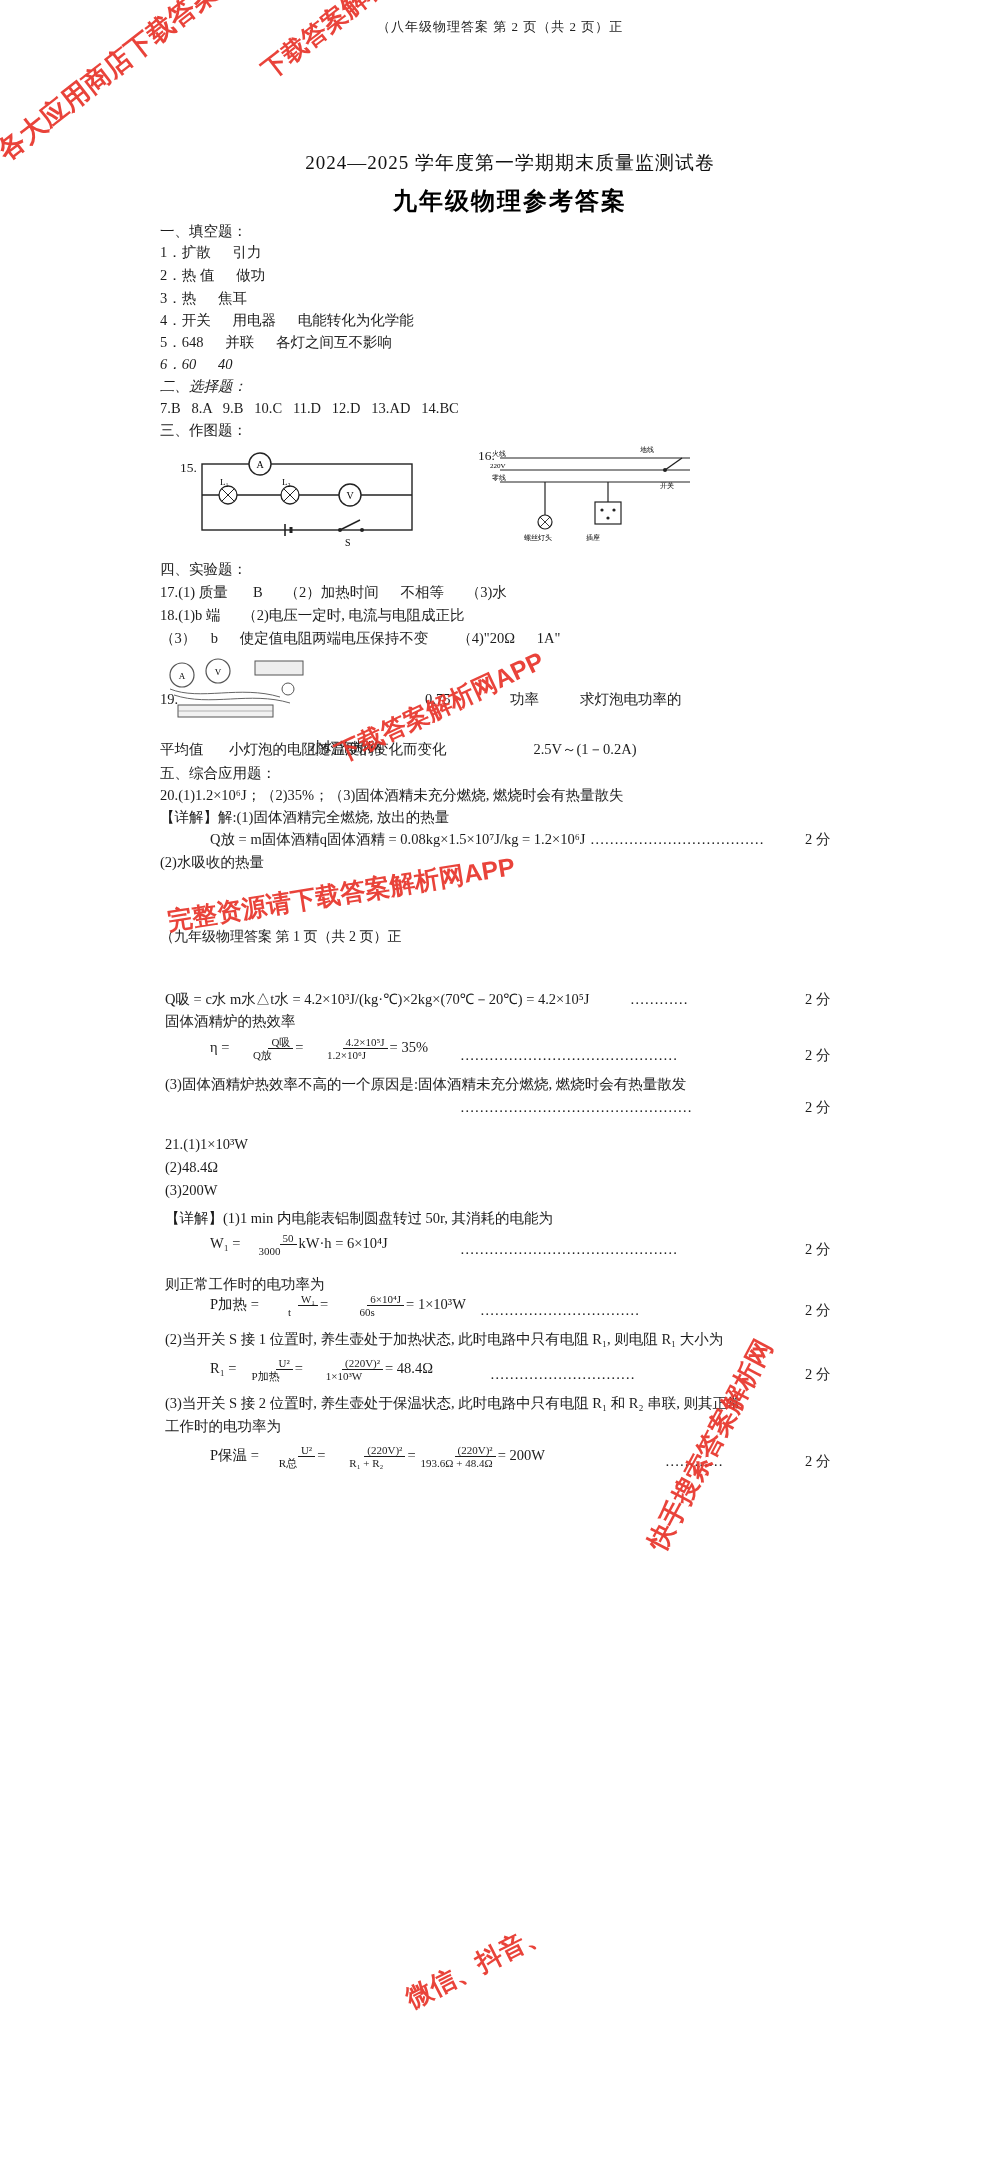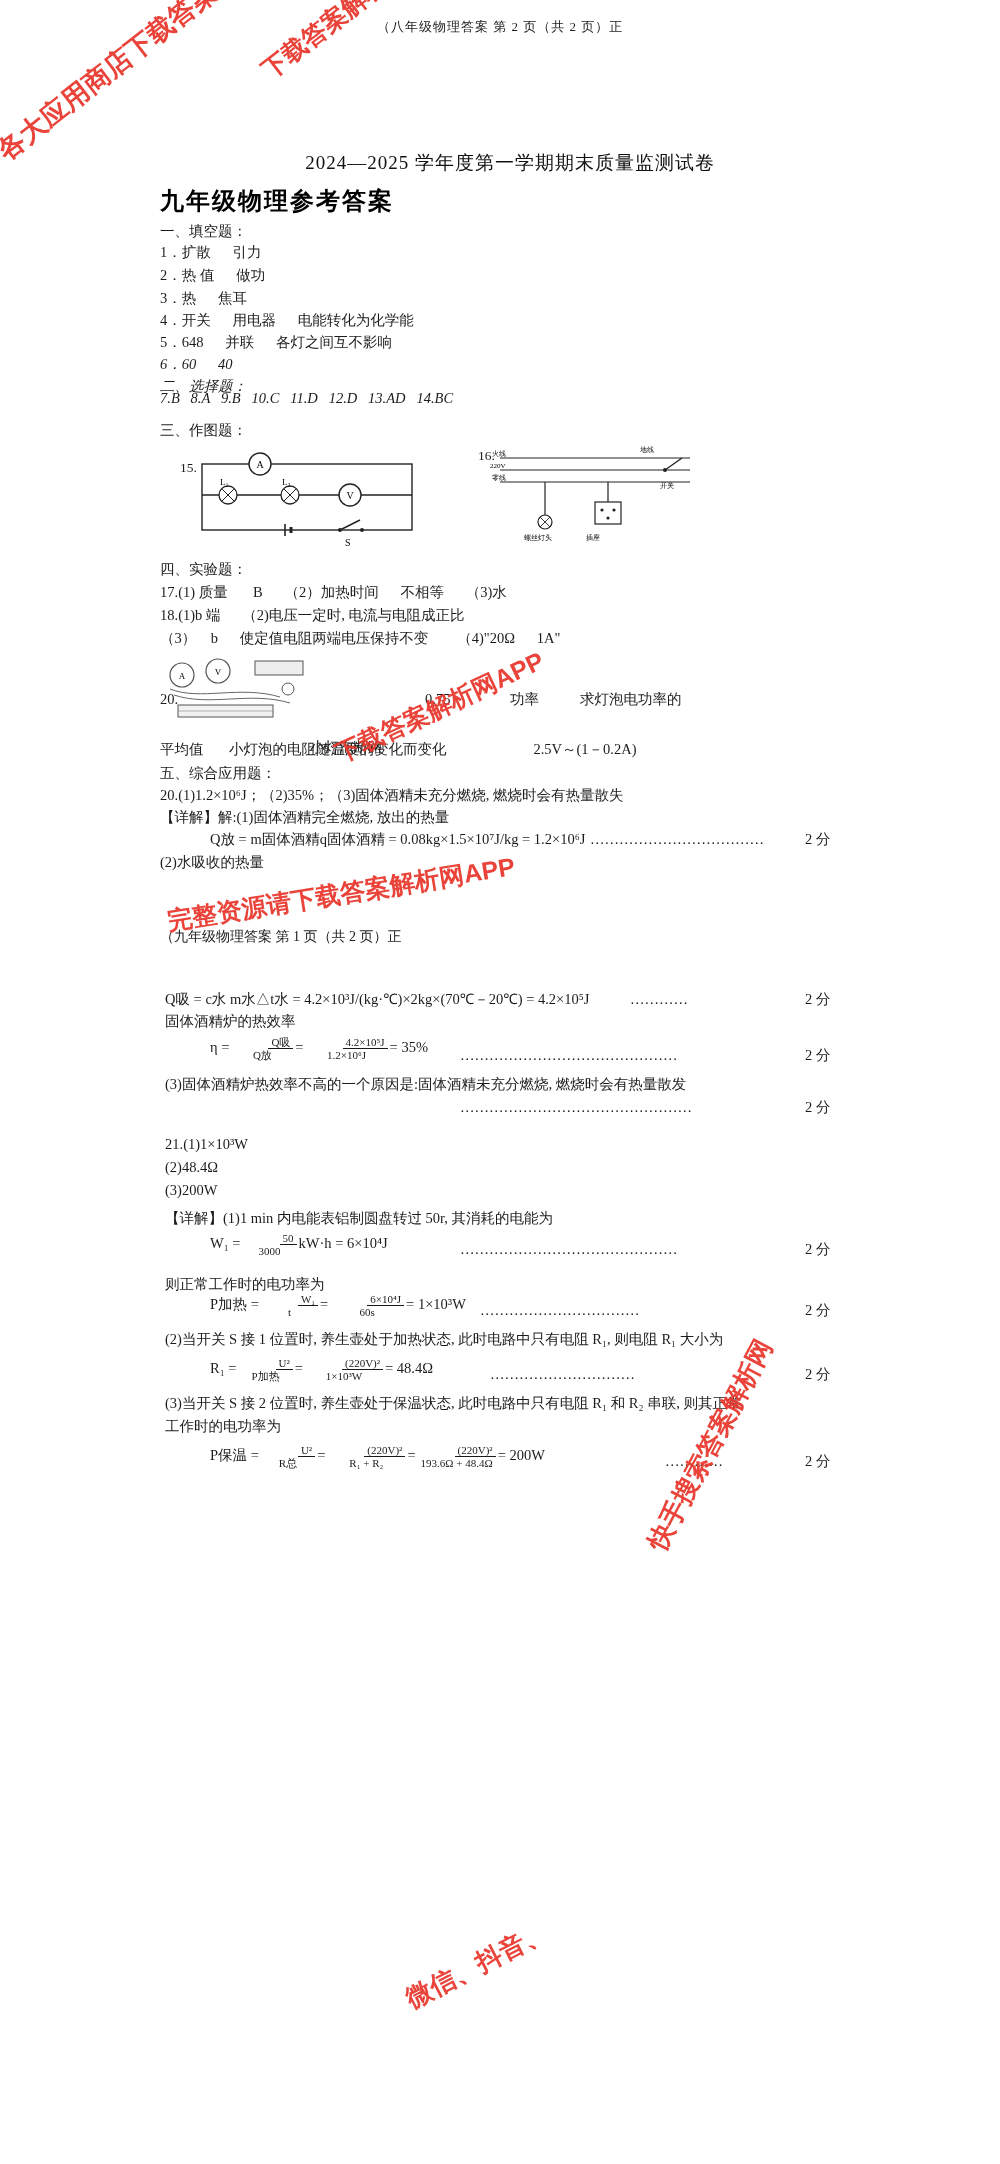--- a/index.html
+++ b/index.html
@@ -28,21 +28,21 @@
     position:absolute;
     left:160px;
     width:700px;
   }
   .title1{
     position:absolute;top:150px;left:0;width:700px;
     text-align:center;font-size:19px;letter-spacing:1px;color:#111;
   }
   .title2{
     position:absolute;top:185px;left:0;width:700px;
-    text-align:left;font-size:24px;font-weight:bold;letter-spacing:2px;color:#000;
+    text-align:center;font-size:24px;font-weight:bold;letter-spacing:2px;color:#000;
   }
   .ln{
     position:absolute;
     left:0;
     font-size:14.5px;
     line-height:18px;
     color:#1c1c1c;
     white-space:pre;
   }
   .ln.sm{font-size:13.5px;}
@@ -127,21 +127,21 @@
 
     <div class="ln" style="top:222px;">一、填空题：</div>
     <div class="ln" style="top:243px;">1．扩散      引力</div>
     <div class="ln" style="top:266px;">2．热 值      做功</div>
     <div class="ln" style="top:289px;">3．热      焦耳</div>
     <div class="ln" style="top:311px;">4．开关      用电器      电能转化为化学能</div>
     <div class="ln" style="top:333px;">5．648      并联      各灯之间互不影响</div>
     <div class="ln" style="top:355px;font-style:italic;">6．60      40</div>
 
     <div class="ln" style="top:377px;font-style:italic;">二、选择题：</div>
-    <div class="ln" style="top:389px;font-style:italic;">7.B   8.A   9.B   10.C   11.D   12.D   13.AD   14.BC</div>
+    <div class="ln" style="top:399px;">7.B   8.A   9.B   10.C   11.D   12.D   13.AD   14.BC</div>
 
     <div class="ln" style="top:421px;">三、作图题：</div>
     <div class="ln sm" style="top:459px;margin-left:20px;">15.</div>
     <div class="ln sm" style="top:447px;left:318px;">16.</div>
 
     <div class="fig-box" style="top:440px;left:30px;">
       <svg width="250" height="110" viewBox="0 0 250 110">
         <rect x="12" y="24" width="210" height="66" fill="none" stroke="#222" stroke-width="1.4"></rect>
         <line x1="12" y1="55" x2="222" y2="55" stroke="#222" stroke-width="1.4"></line>
 
@@ -198,21 +198,21 @@
         <circle cx="175" cy="30" r="2" fill="#222"></circle>
         <text x="170" y="48" font-size="7" font-family="Liberation Serif, serif">开关</text>
       </svg>
     </div>
 
     <div class="ln" style="top:560px;">四、实验题：</div>
     <div class="ln" style="top:583px;">17.(1) 质量       B      （2）加热时间      不相等      （3)水</div>
     <div class="ln" style="top:606px;">18.(1)b 端      （2)电压一定时, 电流与电阻成正比</div>
     <div class="ln" style="top:629px;">（3）    b      使定值电阻两端电压保持不变        （4)"20Ω      1A"</div>
 
-    <div class="ln" style="top:690px;">20.</div>
+    <div class="ln" style="top:690px;">19.</div>
     <div class="ln" style="top:690px;left:150px;margin-top:48px;">小灯泡断路</div>
     <div class="ln" style="top:690px;left:265px;">0.75</div>
     <div class="ln" style="top:690px;left:350px;">功率</div>
     <div class="ln" style="top:690px;left:420px;">求灯泡电功率的</div>
     <div class="ln" style="top:740px;">平均值       小灯泡的电阻随温度的变化而变化                        2.5V～(1－0.2A)</div>
 
     <div class="fig-box" style="top:645px;left:0px;">
       <svg width="160" height="95" viewBox="0 0 160 95">
         <circle cx="22" cy="30" r="12" fill="#fff" stroke="#555" stroke-width="1.2"></circle>
         <text x="22" y="34" font-size="9" text-anchor="middle" font-family="Liberation Serif, serif">A</text>

